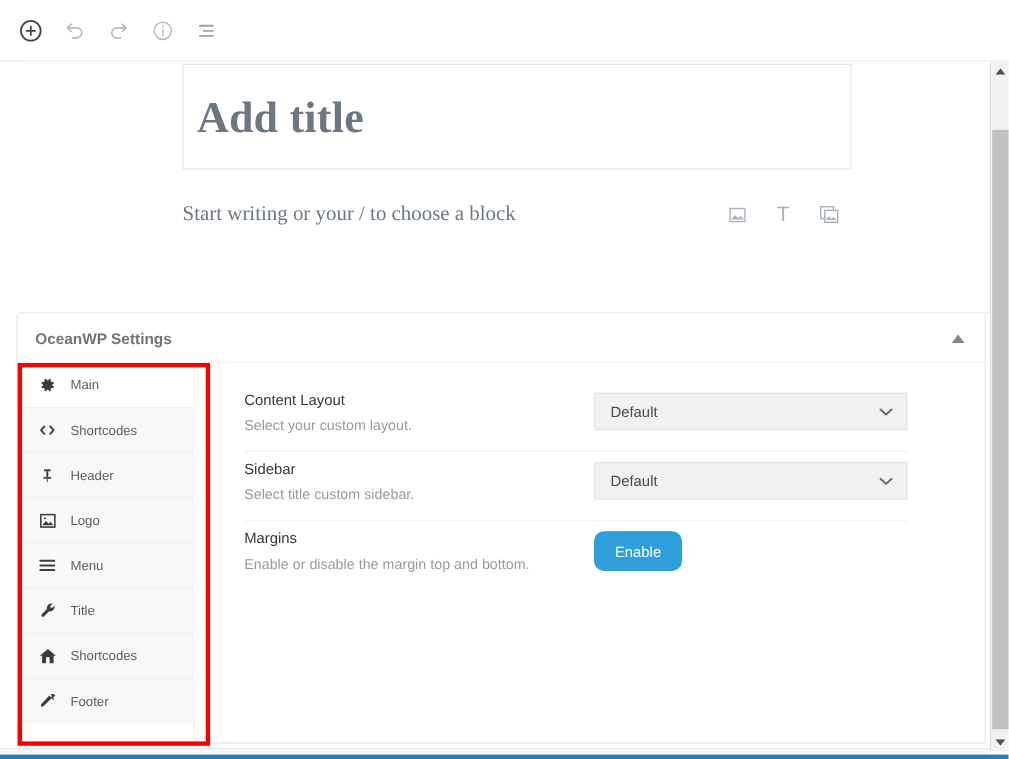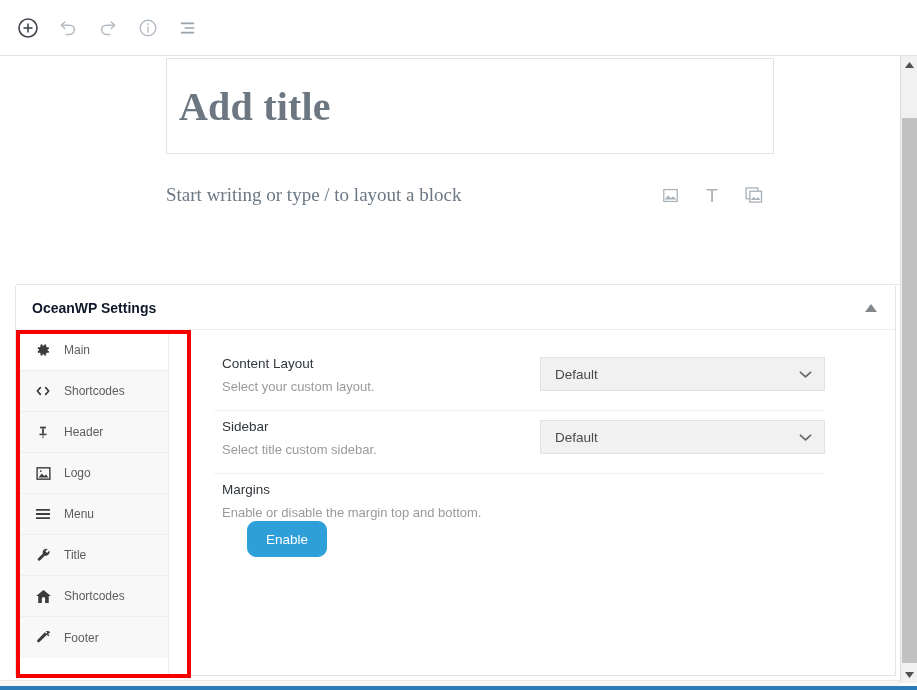--- a/index.html
+++ b/index.html
@@ -51,21 +51,21 @@
 
   
   .metabox {
     position: absolute; left: 15px; top: 286px; width: 881px; height: 390px;
     background: #ffffff; border: 1px solid #e5e5e5; border-top: none;
   }
   .mb-head {
     position: relative; height: 44px; border-bottom: 1px solid #eeeeee;
     display: flex; align-items: center; padding: 0 16px;
   }
-  .mb-title { font-size: 14px; color: #0f172a; font-weight: 600; }
+  .mb-title { font-size: 14px; color: #737373; font-weight: 600; }
   .mb-toggle {
     position: absolute; right: 14px; top: 50%; transform: translateY(-50%);
     width: 20px; height: 20px; display: flex; align-items: center; justify-content: center;
     cursor: pointer; color: #72777c;
   }
 
   .mb-body { display: flex; height: 345px; }
 
   
   .side-nav { width: 200px; border-right: 1px solid #eeeeee; }
@@ -78,22 +78,22 @@
   .side-item.active { background: #ffffff; border-bottom-color: #eeeeee; }
   .side-icon { width: 18px; display: flex; align-items: center; justify-content: center; color: #3c3c3c; }
   .side-label { color: #5d5d5d; }
 
   
   .fields { flex: 1; padding: 18px 70px 0 45px; }
   .field-row {
     display: flex; align-items: flex-start; padding: 8px 0 16px 0;
     border-bottom: 1px solid #f0f0f0;
   }
-  .field-row:last-child { border-bottom: none; flex-direction: column; }
-  .field-left { width: 285px; margin-left: 8px; }
+  .field-row:last-child { border-bottom: none; }
+  .field-left { width: 285px; }
   .field-label { font-size: 13.5px; color: #32373c; margin-bottom: 8px; }
   .field-desc { font-size: 13px; color: #9a9a9a; }
   .field-right { flex: 1; padding-top: 1px; padding-left: 33px; }
 
   .select-box {
     position: relative; width: 285px; height: 34px;
     background: #f1f1f1; border: 1px solid #e2e2e2;
     display: flex; align-items: center; padding-left: 14px;
     font-size: 13.5px; color: #4a4a4a; cursor: pointer;
   }
@@ -179,21 +179,21 @@
           <line x1="5" y1="17" x2="18" y2="17"></line>
       </svg>
     </button>
   </div>
 
   <div class="canvas">
     <div class="title-box">
       <span class="title-placeholder">Add title</span>
     </div>
     <div class="para-row">
-      <span class="para-placeholder">Start writing or type / to layout a block</span>
+      <span class="para-placeholder">Start writing or your / to choose a block</span>
       <span class="quick-icons">
         <span class="qi">
           <svg width="19" height="19" viewBox="0 0 24 24" fill="none" stroke="#aab2ba" stroke-width="1.6">
             <rect x="3.5" y="4.5" width="17" height="15"></rect>
             <path d="M4.5 17l4.5-5 3.5 3.5 3-2.5 4 4" fill="#aab2ba" stroke="none"></path>
           </svg>
         </span>
         <span class="qi qi-t">T</span>
         <span class="qi">
           <svg width="20" height="20" viewBox="0 0 24 24" fill="none" stroke="#aab2ba" stroke-width="1.6">

